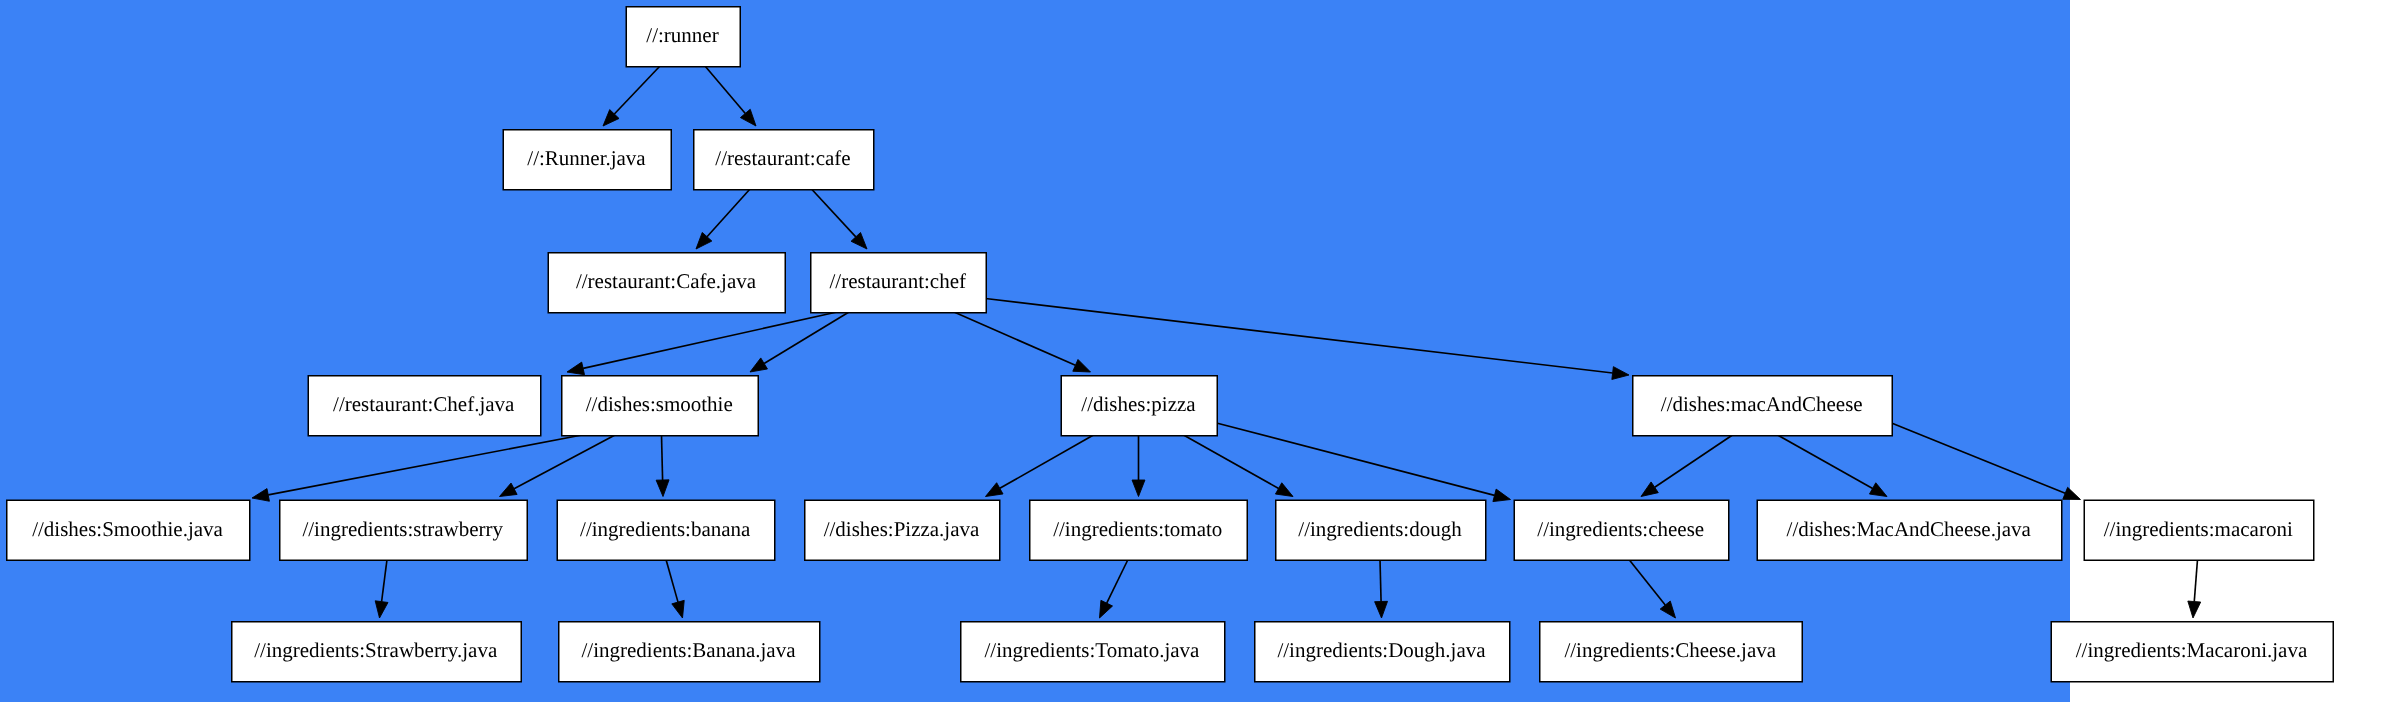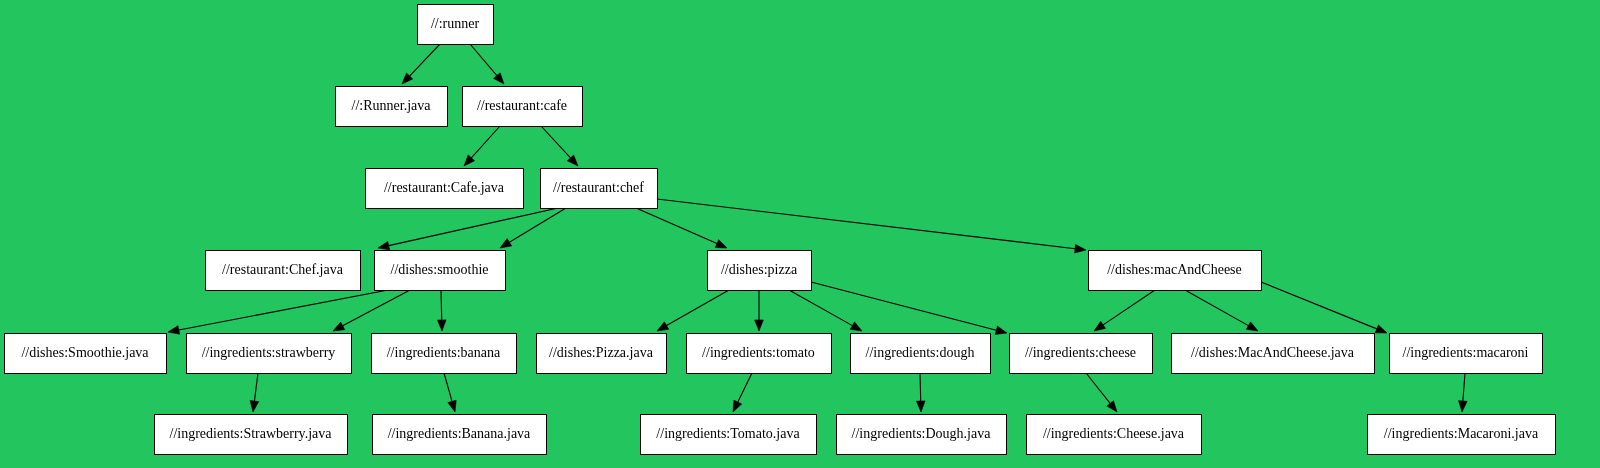--- a/index.html
+++ b/index.html
@@ -9,23 +9,23 @@
     background: #ffffff;
   }
   body {
     width: 1600px;
     height: 468px;
     overflow: hidden;
     font-family: "Liberation Serif", "DejaVu Serif", serif;
   }
   #graph-root {
     position: relative;
-    width: 1600px;
+    width: 1380px;
     height: 468px;
-    background: #22c55e;
+    background: #3b82f6;
   }
   svg#graph-svg {
     display: block;
     width: 1600px;
     height: 468px;
   }
   .node-box {
     fill: #ffffff;
     stroke: #000000;
     stroke-width: 1;

